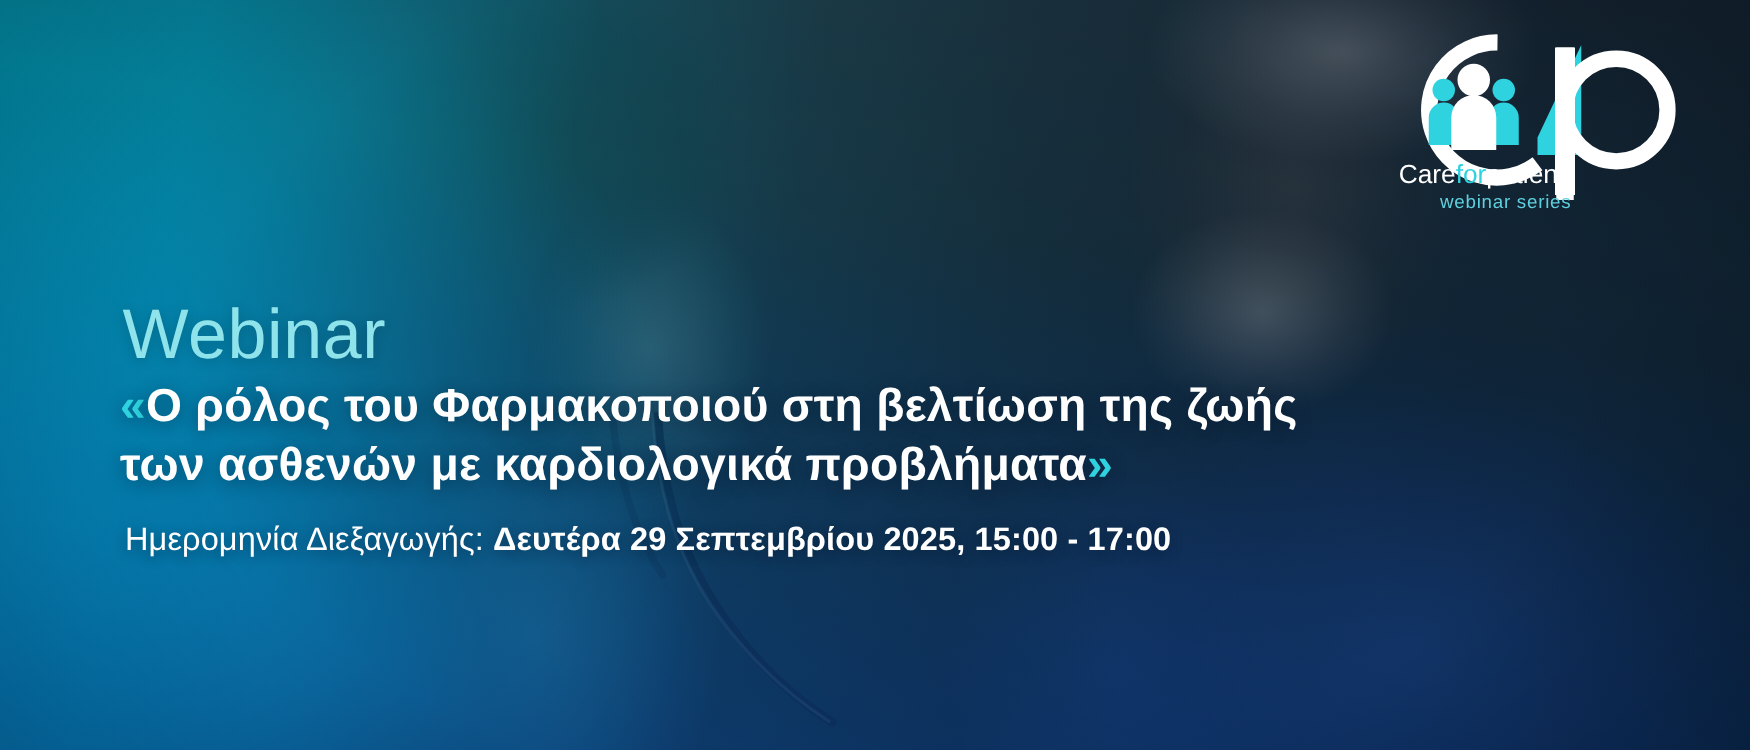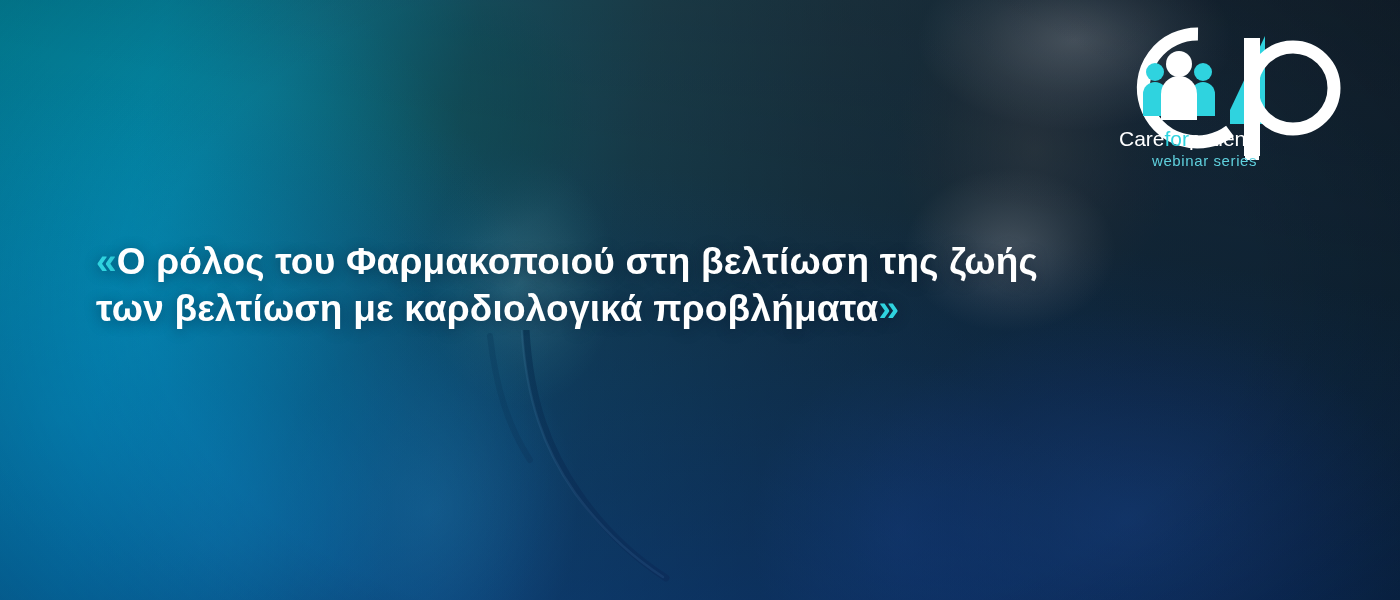--- a/index.html
+++ b/index.html
@@ -145,26 +145,31 @@
     <path d="M96 0 C 100 70, 118 120, 150 165 C 176 202, 205 228, 236 248" stroke="rgba(8,18,34,0.78)" stroke-width="7" stroke-linecap="round" fill="none"></path>
     <path d="M92 0 C 96 68, 113 118, 145 163 C 172 200, 201 226, 233 247" stroke="rgba(150,200,230,0.20)" stroke-width="2.5" stroke-linecap="round" fill="none"></path>
     <path d="M60 6 C 66 58, 78 96, 100 130" stroke="rgba(10,22,38,0.45)" stroke-width="6" stroke-linecap="round" fill="none"></path>
   </svg>
 
   <div class="grade"></div>
   <div class="grade2"></div>
   <div class="vignette"></div>
 
   <div class="content">
+    <div class="eyebrow">Webinar</div>
 
     <h1 class="title">
       <span class="guill">«</span><span>Ο ρόλος του Φαρμακοποιού στη βελτίωση της ζωής</span><br>
-      <span>των βελτίωση με καρδιολογικά προβλήματα</span><span class="guill">»</span>
+      <span>των ασθενών με καρδιολογικά προβλήματα</span><span class="guill">»</span>
     </h1>
 
+    <div class="date">
+      <span>Ημερομηνία Διεξαγωγής:</span>
+      <b>Δευτέρα 29 Σεπτεμβρίου 2025, 15:00 - 17:00</b>
+    </div>
   </div>
 
   <div class="logo">
     <svg width="240" height="178" viewBox="0 0 240 178" fill="none">
 
       <g>
         <path d="M86 14 A54 54 0 1 0 118 111" stroke="#ffffff" stroke-width="13" fill="none" stroke-linecap="butt"></path>
 
         <circle cx="43" cy="52" r="9" fill="#2fd3df"></circle>
         <path d="M31 96 L31 74 a12 12 0 0 1 24 0 L55 96 Z" fill="#2fd3df"></path>

